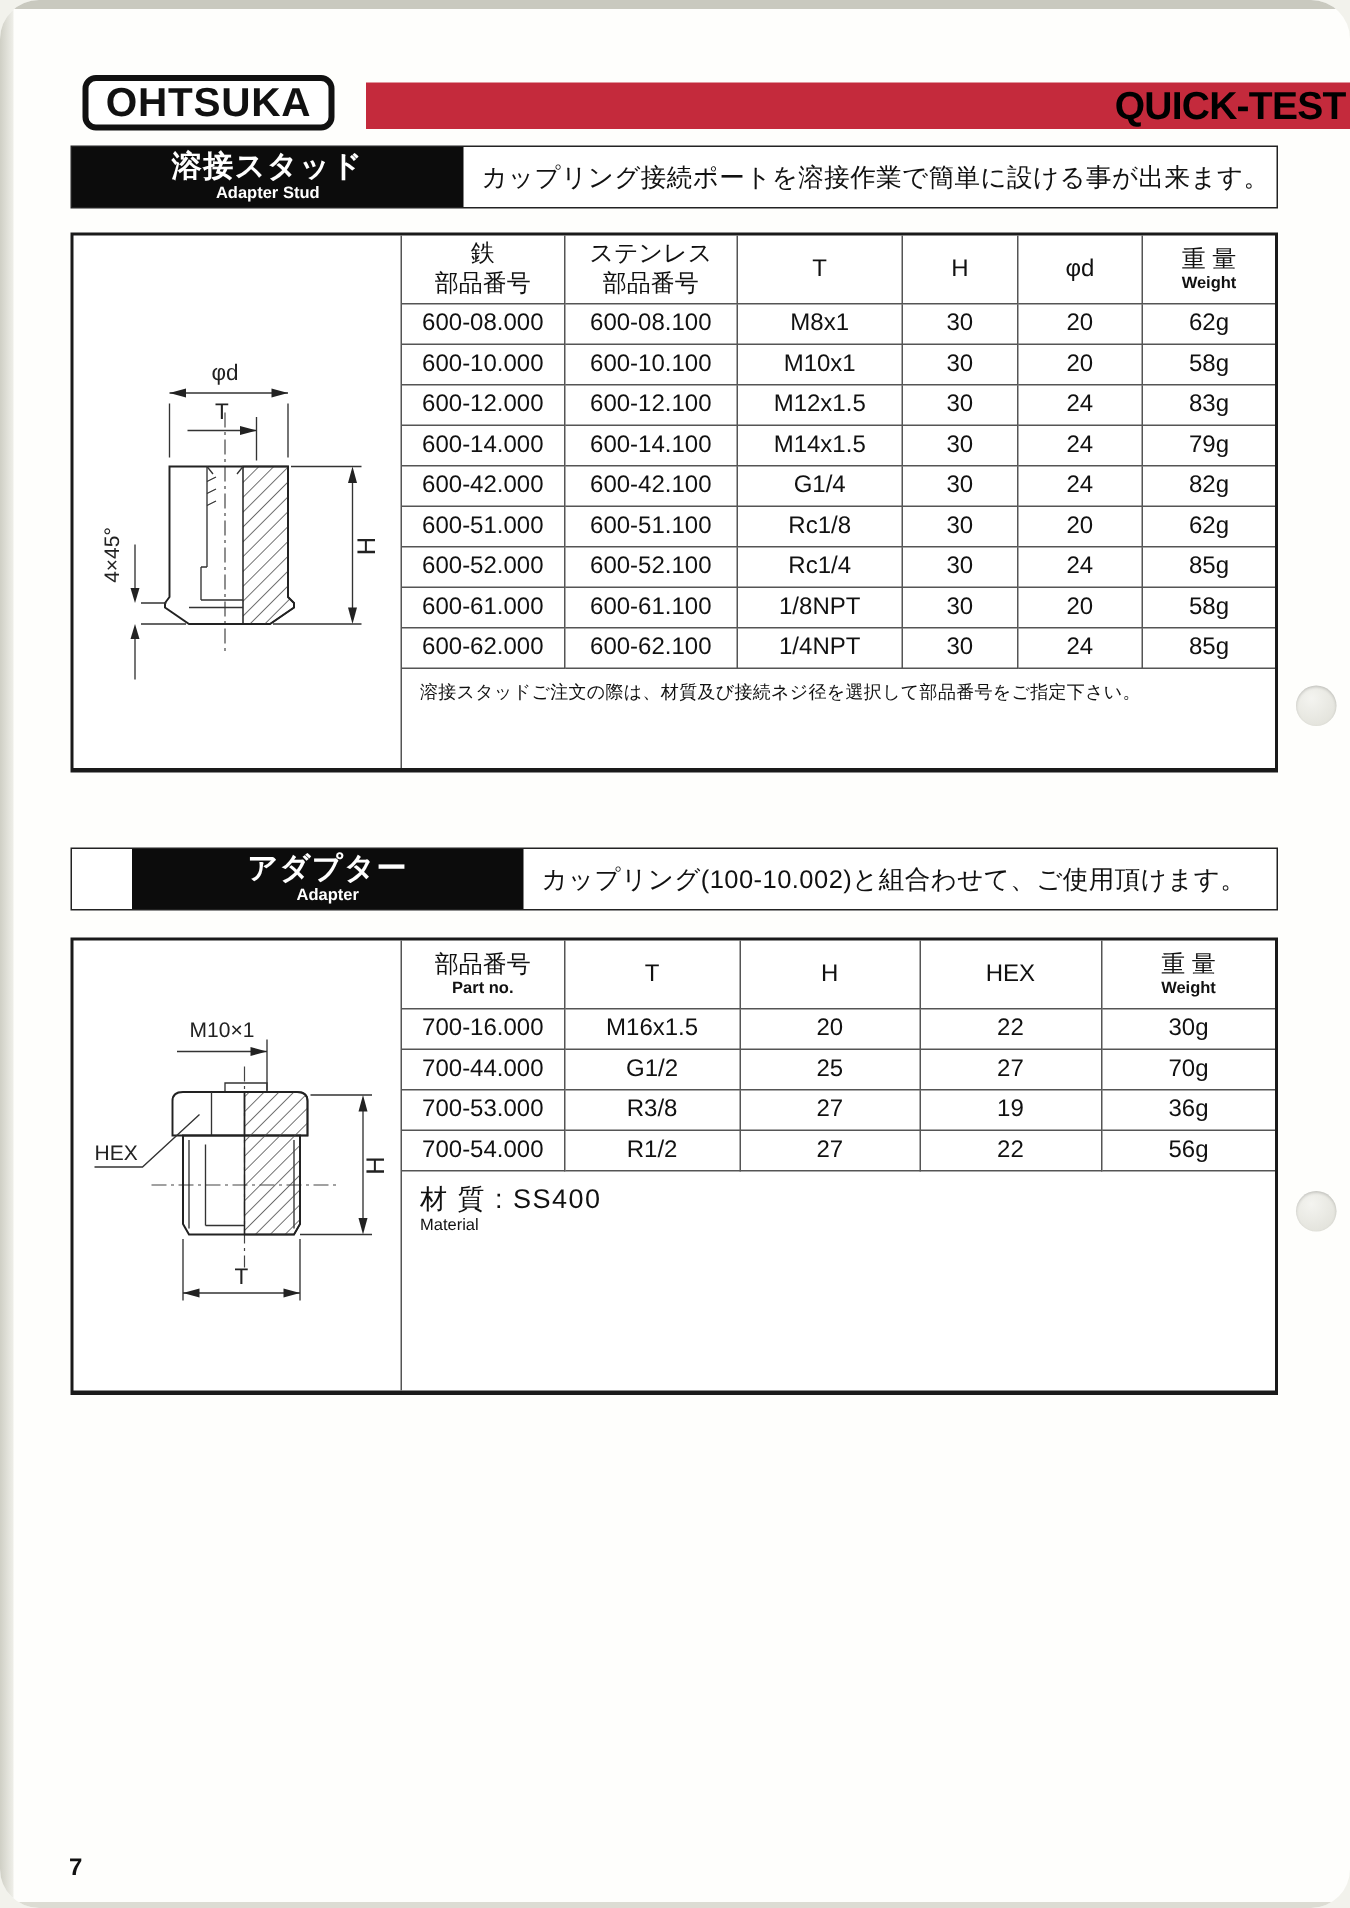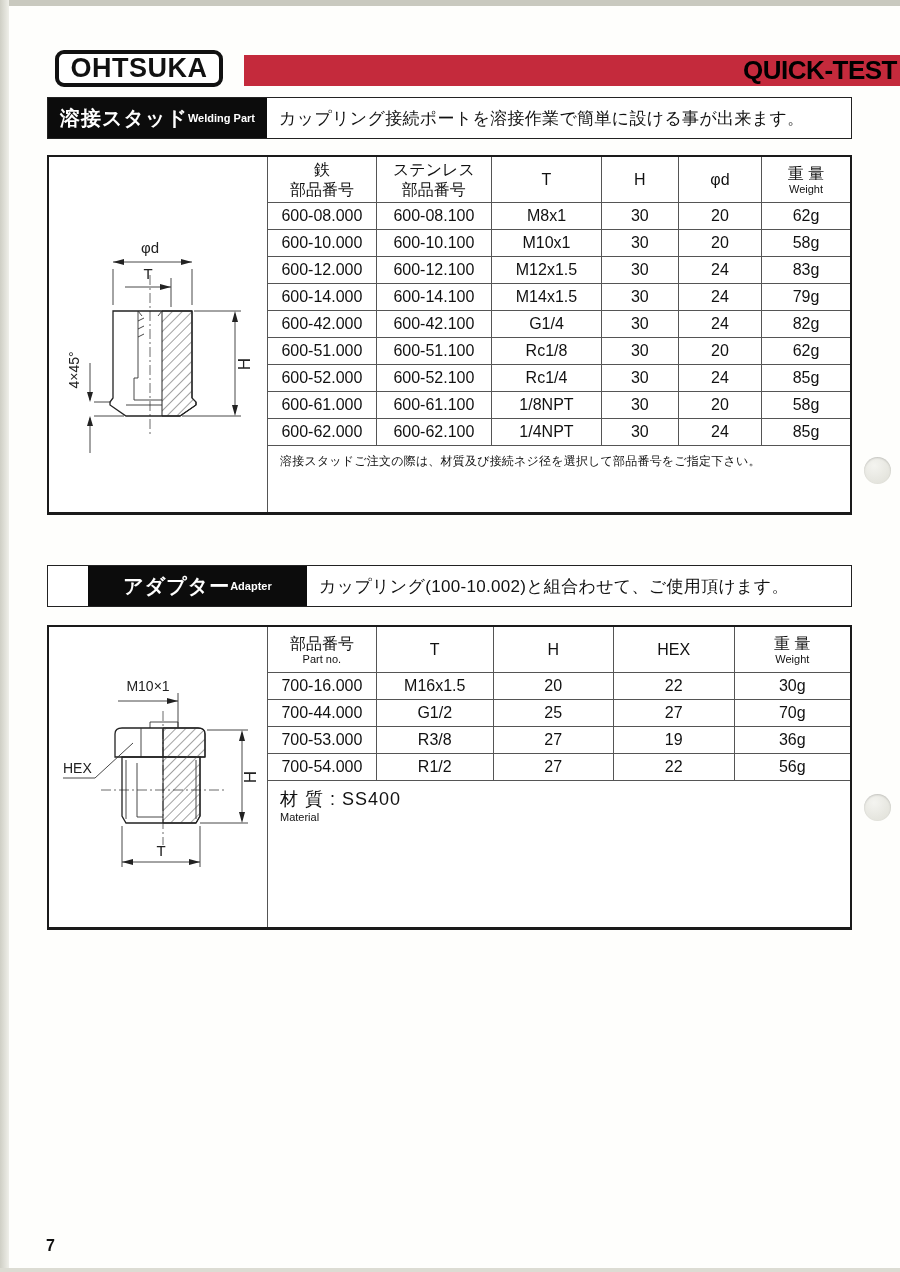--- a/index.html
+++ b/index.html
@@ -1,51 +1,51 @@
 <!DOCTYPE html>
 <html><head>
 <meta charset="utf-8">
 <style>
   html,body{margin:0;padding:0;}
   body{width:900px;height:1272px;background:#f2f2ec;font-family:"Liberation Sans","DejaVu Sans",sans-serif;color:#111;}
-  .page{position:relative;width:900px;height:1272px;background:#fefefc;overflow:hidden;}
+  .page{position:relative;width:900px;height:1272px;background:#fefefc;overflow:hidden;border-radius:26px;}
   .edge-top{position:absolute;left:0;top:0;width:900px;height:6px;background:#c9c9bf;}
   .edge-left{position:absolute;left:0;top:0;width:9px;height:1272px;background:linear-gradient(to right,#cfcfc5,#efefe9);}
   .edge-bottom{position:absolute;left:0;bottom:0;width:900px;height:4px;background:#dcdcd3;}
 
   .logo{position:absolute;left:55px;top:50px;width:168px;height:37px;border:4px solid #111;border-radius:9px;
         background:#fff;display:flex;align-items:center;justify-content:center;
         font-size:27px;font-weight:bold;letter-spacing:0.5px;box-sizing:border-box;}
   .banner{position:absolute;left:244px;top:55px;width:662px;height:31px;background:#c42a3c;color:#000000;
         display:flex;align-items:center;justify-content:flex-end;padding-right:9px;box-sizing:border-box;
         font-size:26px;font-weight:bold;letter-spacing:-0.5px;}
 
   .section-bar{position:absolute;left:47px;width:805px;height:42px;border:1px solid #222;background:#fff;
         display:flex;box-sizing:border-box;}
-  .black-box{width:219px;background:#0c0c0c;color:#fff;display:flex;flex-direction:row;align-items:center;
+  .black-box{width:261px;background:#0c0c0c;color:#fff;display:flex;flex-direction:column;align-items:center;
         justify-content:center;line-height:1.15;flex:none;}
   .sec-title{font-size:20px;font-weight:bold;letter-spacing:1px;}
   .sec-sub{font-size:11px;font-weight:bold;}
   .sec-desc{flex:1;display:flex;align-items:center;padding-left:12px;font-size:17px;letter-spacing:0.3px;}
 
   .product-box{position:absolute;left:47px;width:805px;background:#fff;border:2px solid #1a1a1a;
         border-bottom-width:3px;box-sizing:border-box;}
   #box1{top:155px;height:360px;}
   #box2{top:625px;height:305px;}
   .drawing-area{position:absolute;left:0;top:0;bottom:0;width:219px;border-right:1px solid #555;box-sizing:border-box;}
   .table-area{position:absolute;left:219px;top:0;right:0;bottom:0;}
 
   table{border-collapse:collapse;width:100%;table-layout:fixed;}
   th,td{border-right:1px solid #555;border-bottom:1px solid #555;text-align:center;vertical-align:middle;
         padding:0;font-weight:normal;overflow:hidden;}
   th:last-child,td:last-child{border-right:none;}
   thead th{height:45px;font-size:16px;line-height:1.2;}
   tbody td{height:26px;font-size:16px;}
   .th-line{display:block;font-size:16px;}
-  .th-small{display:block;font-size:11px;line-height:1;}
+  .th-small{display:block;font-size:11px;line-height:1;font-weight:bold;}
   .note{padding:7px 10px 0 12px;font-size:12px;letter-spacing:0.2px;}
   .material{padding:6px 0 0 12px;}
   .material-main{font-size:18px;letter-spacing:1px;}
   .material-sub{font-size:11px;}
 
   .hole{position:absolute;width:27px;height:27px;border-radius:50%;
         background:radial-gradient(circle at 38% 32%,#f4f4f0,#deded6);box-shadow:inset 0 1px 2px rgba(0,0,0,0.18);}
   #hole1{left:864px;top:457px;}
   #hole2{left:864px;top:794px;}
 
@@ -67,21 +67,21 @@
   <div class="edge-bottom"></div>
 
   <div class="logo">OHTSUKA</div>
   <div class="banner">
     <span>QUICK-TEST</span>
   </div>
 
   <div class="section-bar" style="top:97px;">
     <div class="black-box">
       <div class="sec-title">溶接スタッド</div>
-      <div class="sec-sub">Welding Part</div>
+      <div class="sec-sub">Adapter Stud</div>
     </div>
     <div class="sec-desc">カップリング接続ポートを溶接作業で簡単に設ける事が出来ます。</div>
   </div>
 
   <div class="product-box" id="box1">
     <div class="drawing-area">
       <svg viewBox="0 0 219 355" width="219" height="355">
         <defs>
           <pattern id="hp1" patternUnits="userSpaceOnUse" width="7" height="7" patternTransform="rotate(45)">
             <line x1="0" y1="0" x2="0" y2="7" stroke="#444" stroke-width="1"></line>

